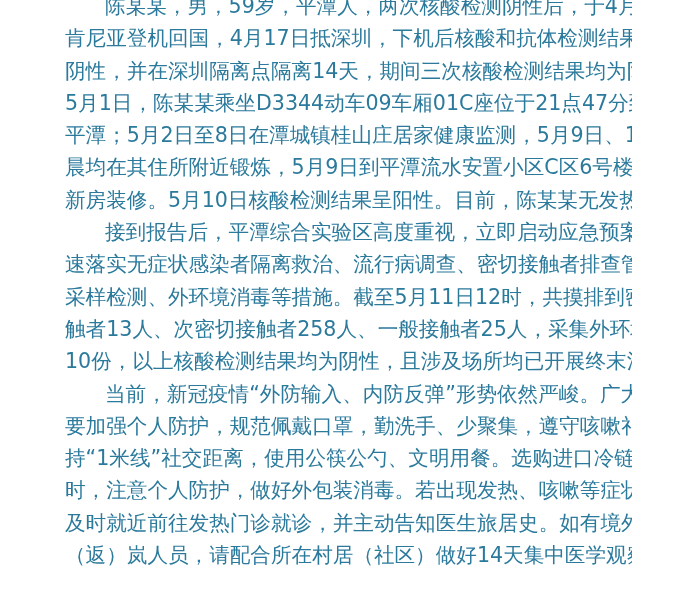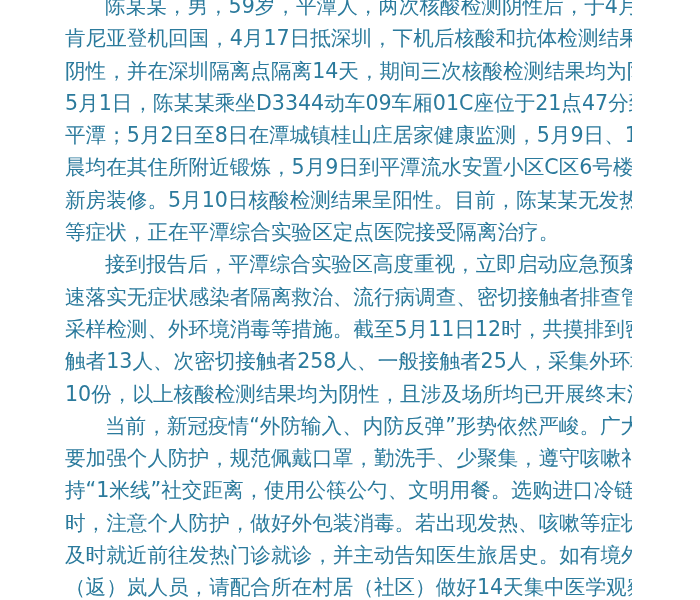--- a/index.html
+++ b/index.html
@@ -33,21 +33,20 @@
 
 <div class="doc">
   <div>
     <div class="line indent">陈某某，男，59岁，平潭人，两次核酸检测阴性后，于4月16日从</div>
     <div class="line">肯尼亚登机回国，4月17日抵深圳，下机后核酸和抗体检测结果均为</div>
     <div class="line">阴性，并在深圳隔离点隔离14天，期间三次核酸检测结果均为阴性。</div>
     <div class="line">5月1日，陈某某乘坐D3344动车09车厢01C座位于21点47分到达</div>
     <div class="line">平潭；5月2日至8日在潭城镇桂山庄居家健康监测，5月9日、10日早</div>
     <div class="line">晨均在其住所附近锻炼，5月9日到平潭流水安置小区C区6号楼看</div>
     <div class="line">新房装修。5月10日核酸检测结果呈阳性。目前，陈某某无发热、咳嗽</div>
-    <div class="line last">等症状，正在平潭综合实验区定点医院接受隔离治疗。</div>
   </div>
   <div>
     <div class="line indent">接到报告后，平潭综合实验区高度重视，立即启动应急预案，迅</div>
     <div class="line">速落实无症状感染者隔离救治、流行病调查、密切接触者排查管控、</div>
     <div class="line">采样检测、外环境消毒等措施。截至5月11日12时，共摸排到密切接</div>
     <div class="line">触者13人、次密切接触者258人、一般接触者25人，采集外环境标本</div>
     <div class="line last">10份，以上核酸检测结果均为阴性，且涉及场所均已开展终末消毒。</div>
   </div>
   <div>
     <div class="line indent">当前，新冠疫情“外防输入、内防反弹”形势依然严峻。广大市民</div>

